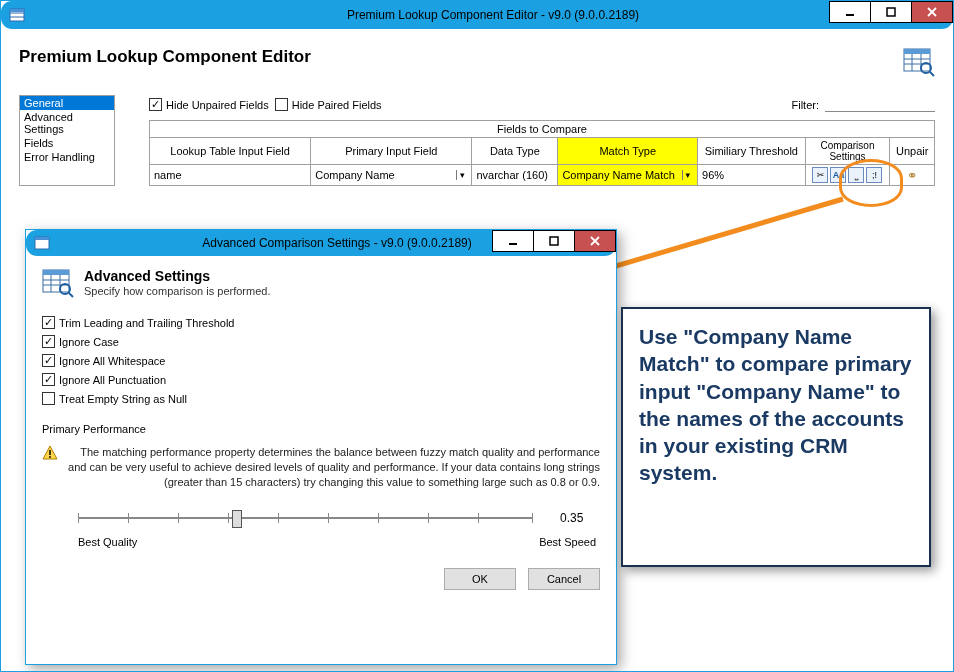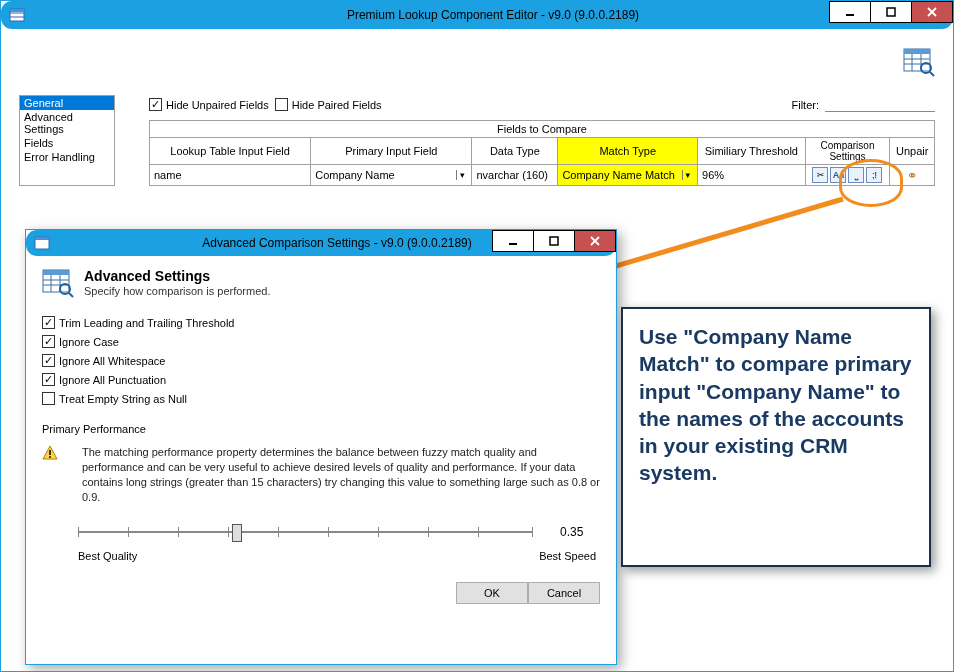--- a/index.html
+++ b/index.html
@@ -36,30 +36,30 @@
   .highlight-circle { position: absolute; border: 3px solid #f28c1f; border-radius: 50%/40%; width: 64px; height: 48px; top: 158px; left: 838px; pointer-events: none; }
 
   .dialog { position: absolute; top: 228px; left: 24px; width: 592px; height: 436px; background: #fff; border: 1px solid #1ba1e2; box-shadow: 4px 4px 12px rgba(0,0,0,0.35); }
   .dialog .titlebar { background: #1ba1e2; height: 26px; }
   .dialog-body { padding: 12px 16px 10px 16px; }
   .dialog-body h3 { margin: 0; font-size: 14px; font-weight: bold; }
   .dialog-body .desc { font-size: 11px; color: #333; margin-top: 1px; }
   .dlg-header-row { display: flex; gap: 10px; align-items: flex-start; }
   .opts { margin-top: 18px; display: flex; flex-direction: column; gap: 6px; }
   .section-label { margin-top: 18px; font-size: 11px; }
-  .perf-row { display: flex; gap: 24px; margin-top: 10px; align-items: flex-start; }
+  .perf-row { display: flex; gap: 4px; margin-top: 10px; align-items: flex-start; text-align: right; }
   .warn-icon { width: 16px; height: 16px; }
   .perf-text { font-size: 11px; color: #222; line-height: 1.35; }
   .slider-row { display: flex; align-items: center; gap: 28px; margin: 18px 0 6px 36px; }
   .slider-track { position: relative; flex: 1; height: 20px; }
   .slider-track .line { position: absolute; top: 9px; left: 0; right: 0; height: 2px; background: #888; }
   .slider-track .tick { position: absolute; top: 5px; width: 1px; height: 10px; background: #888; }
   .slider-thumb { position: absolute; top: 2px; width: 10px; height: 18px; background: #ddd; border: 1px solid #555; transform: translateX(-50%); }
   .slider-endlabels { display: flex; justify-content: space-between; margin: 8px 4px 8px 36px; font-size: 11px; }
-  .dlg-buttons { display: flex; justify-content: flex-end; gap: 0; margin-top: 20px; }
+  .dlg-buttons { display: flex; justify-content: flex-end; gap: 12px; margin-top: 20px; }
   .dlg-buttons button { width: 72px; height: 22px; background: #e1e1e1; border: 1px solid #adadad; font-size: 11px; }
 
   .callout { position: absolute; top: 306px; left: 620px; width: 310px; height: 260px; background: #fff; border: 2px solid #1b2f4f; box-shadow: 4px 4px 10px rgba(0,0,0,0.4); padding: 14px 16px; }
   .callout-text { font-family: Arial, sans-serif; font-size: 21px; font-weight: bold; color: #1a3a63; line-height: 1.3; }
 
   .arrow-svg { position: absolute; top: 180px; left: 290px; width: 580px; height: 200px; pointer-events: none; }
 
   .table-icon svg { display: block; }
 </style>
 </head>
@@ -91,20 +91,21 @@
           <line x1="1" y1="1" x2="9" y2="9" stroke="#fff" stroke-width="1.8"></line>
           <line x1="9" y1="1" x2="1" y2="9" stroke="#fff" stroke-width="1.8"></line>
         </svg>
       </div>
   </div>
 </div>
 
 <div class="content-wrap">
   <div class="main-header">
     <div>
+      <h2>Premium Lookup Component Editor</h2>
     </div>
     <span class="header-icon table-icon">
       <svg width="32" height="30">
           <rect x="1" y="2" width="26" height="22" fill="#fff" stroke="#3a6ea5"></rect>
           <rect x="1" y="2" width="26" height="5" fill="#5b9bd5"></rect>
           <line x1="1" y1="12" x2="27" y2="12" stroke="#3a6ea5"></line>
           <line x1="1" y1="17" x2="27" y2="17" stroke="#3a6ea5"></line>
           <line x1="9" y1="7" x2="9" y2="24" stroke="#3a6ea5"></line>
           <line x1="18" y1="7" x2="18" y2="24" stroke="#3a6ea5"></line>
           <circle cx="23" cy="21" r="5" fill="none" stroke="#2060a0" stroke-width="2"></circle>

